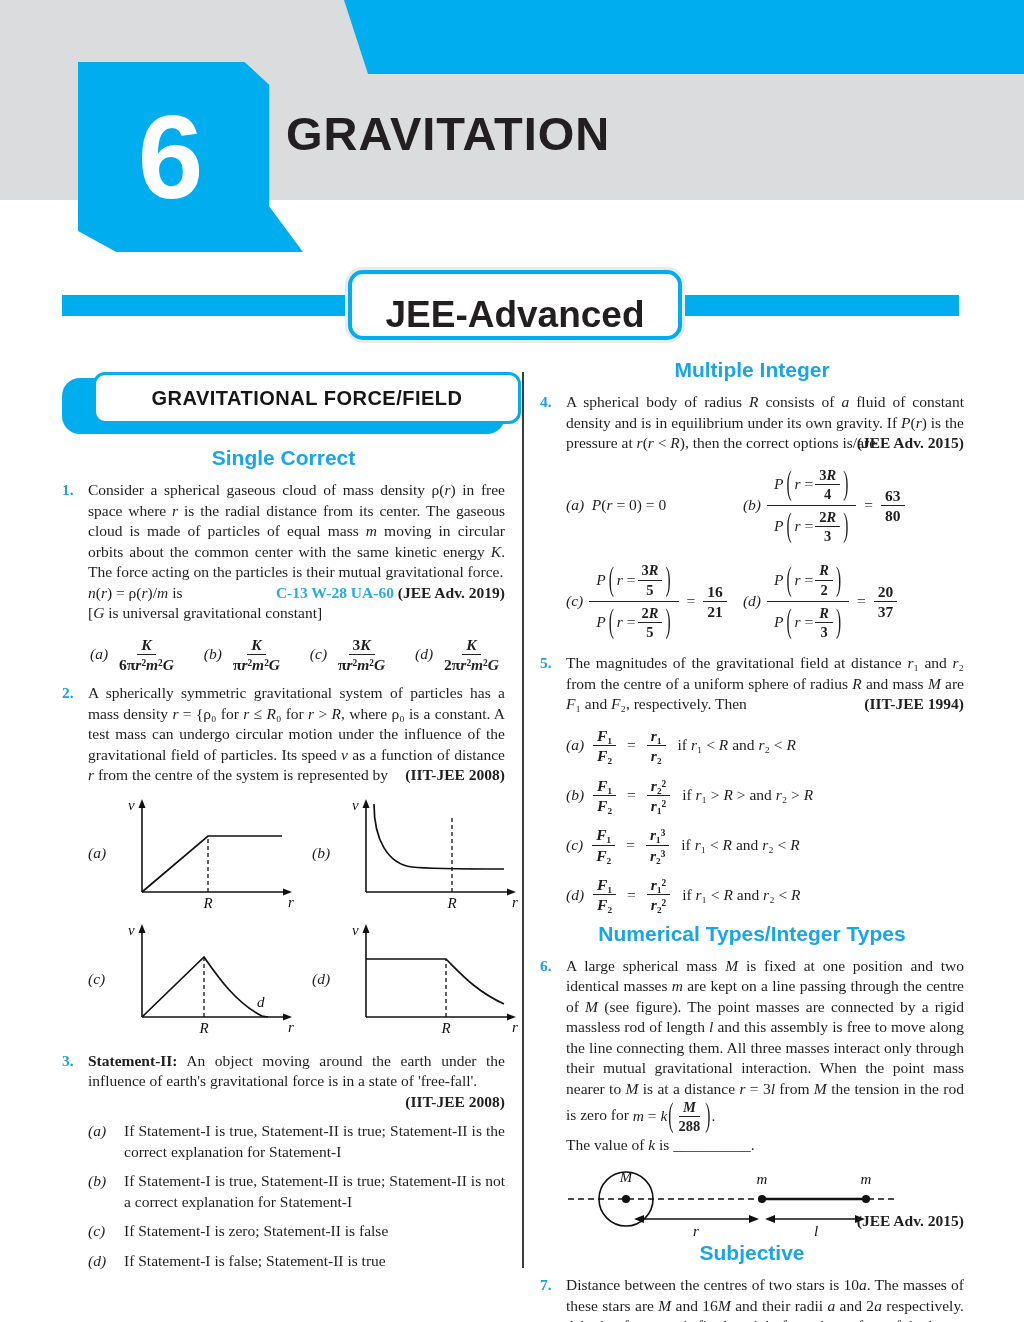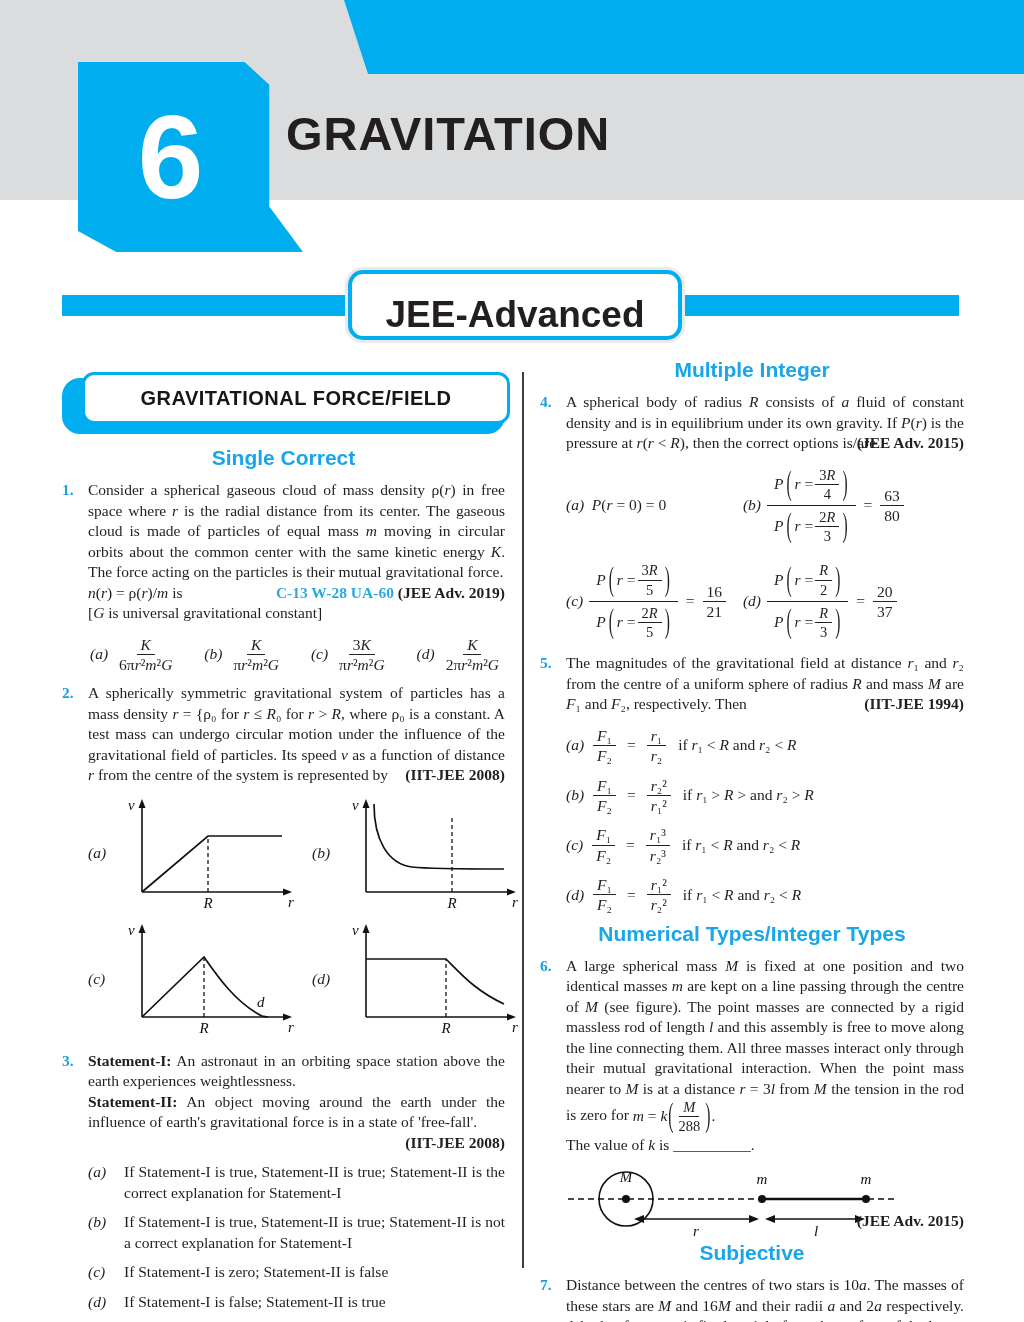--- a/index.html
+++ b/index.html
@@ -20,39 +20,39 @@
        border:4px solid #00aeef;border-radius:15px;box-shadow:0 0 0 3px #e9eaea;
        display:flex;align-items:flex-end;justify-content:center;box-sizing:border-box;}
   .banner-text{font-family:"Liberation Sans",sans-serif;font-weight:bold;font-size:37px;color:#231f20;}
   .divider{position:absolute;left:522px;top:372px;width:2px;height:896px;background:#3c3c3c;}
   
   .col-left{position:absolute;left:62px;top:372px;width:443px;}
   .col-right{position:absolute;left:540px;top:358px;width:424px;}
   
   .secbox-wrap{position:relative;height:64px;margin-bottom:10px;}
   .secbox-back{position:absolute;left:0;top:6px;width:443px;height:56px;background:#00aeef;border-radius:18px;}
-  .secbox-front{position:absolute;left:20px;top:0;width:428px;height:52px;background:#ffffff;
+  .secbox-front{position:absolute;left:31px;top:0;width:428px;height:52px;background:#ffffff;
        border:3px solid #00aeef;border-radius:12px;display:flex;align-items:center;justify-content:center;box-sizing:border-box;}
   .secbox-title{font-family:"Liberation Sans",sans-serif;font-weight:bold;font-size:20px;color:#161616;letter-spacing:.5px;}
   .subhead{font-family:"Liberation Sans",sans-serif;font-weight:bold;font-size:21px;color:#18a5e9;
        text-align:center;margin:8px 0 8px;}
   
   .q{display:flex;margin-top:10px;font-size:15.5px;line-height:20.5px;}
   .qnum{width:26px;flex:none;color:#1a9fe3;font-weight:bold;}
   .qbody{flex:1;min-width:0;}
   .just{text-align:justify;}
   .rel{position:relative;}
   .tag-abs{position:absolute;right:0;bottom:0;font-weight:bold;white-space:nowrap;}
   .tagline{text-align:right;font-weight:bold;}
   .code{color:#29abe2;font-weight:bold;}
   .line3{display:flex;justify-content:space-between;align-items:baseline;}
   b{font-weight:bold;}
   
   .frac{display:inline-flex;flex-direction:column;align-items:center;vertical-align:middle;
-        line-height:1.12;text-align:center;}
+        line-height:1.12;text-align:center;font-weight:bold;}
   .fnum{padding:0 4px 1px;border-bottom:1.4px solid #222;}
   .fden{padding:1px 4px 0;}
   .opt-row{display:flex;justify-content:space-between;align-items:center;margin-top:12px;padding:0 2px;}
   .opt{display:inline-flex;align-items:center;gap:7px;}
   .olabel{font-style:italic;white-space:nowrap;}
   
   .graphs{display:grid;grid-template-columns:1fr 1fr;gap:2px 14px;margin-top:6px;}
   .gcell{display:flex;align-items:center;gap:2px;}
   .glabel{font-style:italic;width:30px;flex:none;}
   svg .ax{stroke:#111;stroke-width:1.6;fill:none;}
@@ -218,21 +218,20 @@
                   <text x="102" y="116" text-anchor="middle">R</text>
                 </svg></span>
             </div>
         </div>
       </div>
     </div>
 
     <div class="q">
       <span class="qnum">3.</span>
       <div class="qbody">
-        <div class="just"><b>Statement-I:</b> An astronaut in an orbiting space station above the earth experiences weightlessness.</div>
         <div class="just"><b>Statement-II:</b> An object moving around the earth under the influence of earth's gravitational force is in a state of 'free-fall'.</div>
         <div class="tagline">(IIT-JEE 2008)</div>
         <div class="q3opt">
             <span class="olabel">(a)</span>
             <span class="otext">If Statement-I is true, Statement-II is true; Statement-II is the correct explanation for Statement-I</span>
           </div>
         <div class="q3opt">
             <span class="olabel">(b)</span>
             <span class="otext">If Statement-I is true, Statement-II is true; Statement-II is not a correct explanation for Statement-I</span>
           </div>

